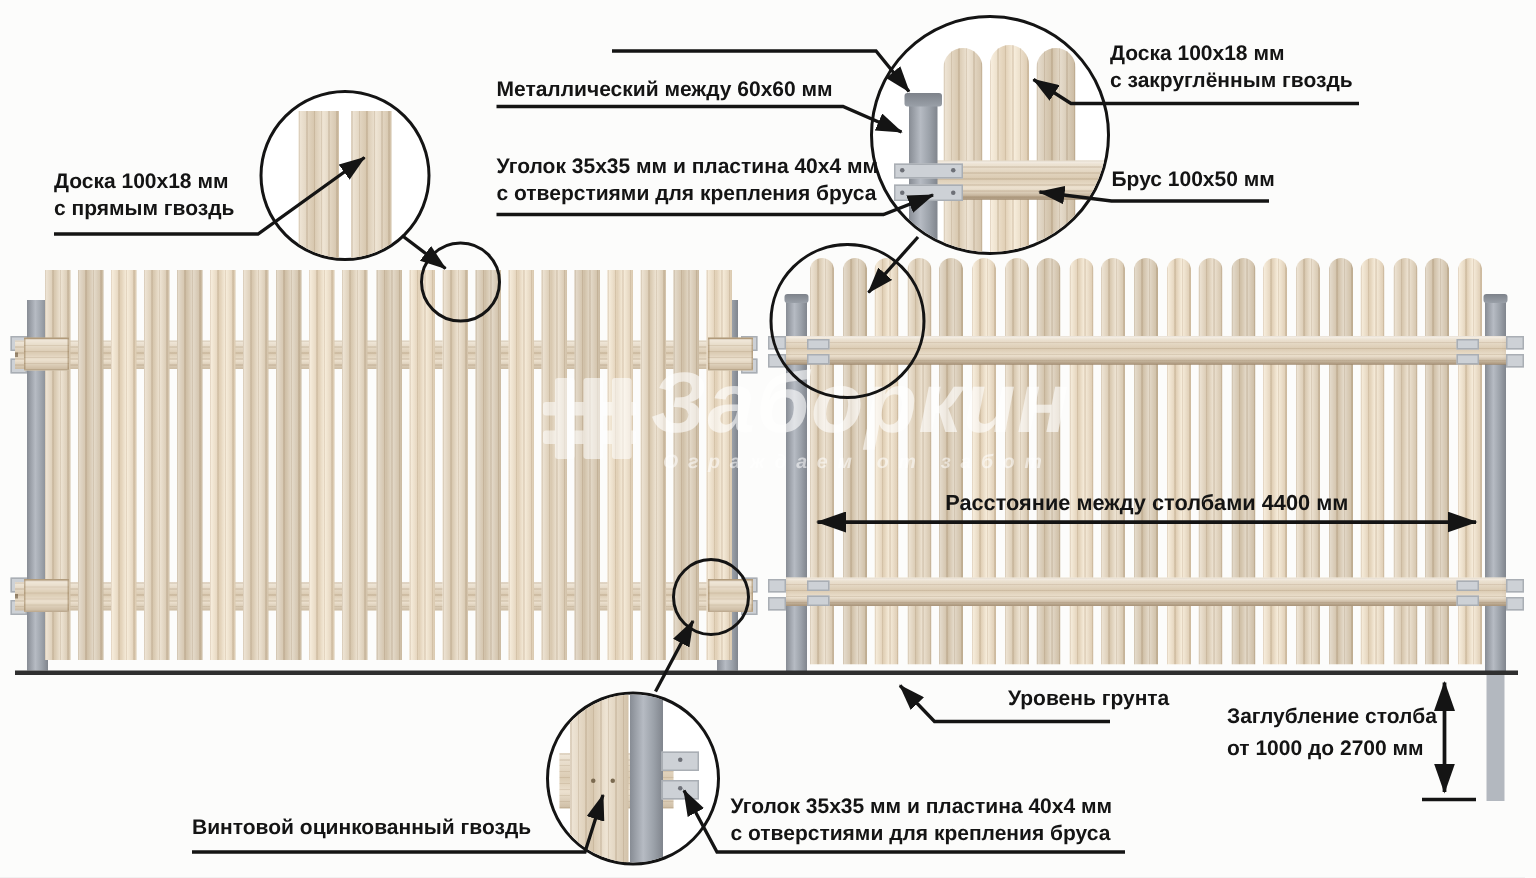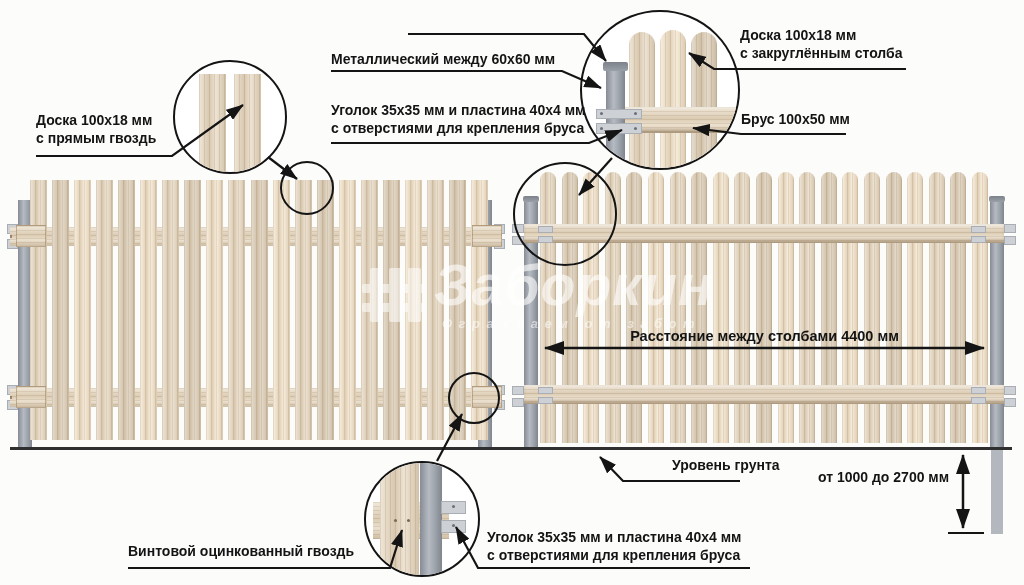--- a/index.html
+++ b/index.html
@@ -36,21 +36,21 @@
   .detail{background:#fff;overflow:hidden;z-index:9;}
   .halo{z-index:8;background:transparent;}
   
   #ground-line{position:absolute;left:10px;top:447px;width:1002px;height:3px;background:#2f2f2f;z-index:6;}
   #post-underground{background:#b3b8bf;z-index:0;}
   
   #leaders{position:absolute;inset:0;z-index:10;pointer-events:none;}
   .lbl{position:absolute;z-index:11;font-weight:bold;font-size:14px;line-height:18px;color:#141414;white-space:nowrap;}
   .lbl.big{font-size:14.5px;}
   
-  #watermark{position:absolute;left:358px;top:252px;width:540px;height:95px;z-index:7;pointer-events:none;}
+  #watermark{position:absolute;left:358px;top:236px;width:540px;height:95px;z-index:7;pointer-events:none;}
   #wm-icon{position:absolute;left:4px;top:10px;width:66px;height:62px;opacity:.55;}
   #wm-icon div{position:absolute;background:#fff;border-radius:2px;}
   #wm-title{position:absolute;left:76px;top:2px;font-size:57px;line-height:62px;font-weight:bold;font-style:italic;
     color:rgba(255,255,255,.6);letter-spacing:1px;}
   #wm-sub{position:absolute;left:84px;top:64px;font-size:13px;font-weight:bold;letter-spacing:6.5px;color:rgba(255,255,255,.55);font-style:italic;}
 </style>
 </head>
 <body>
 
 <div id="stage">
@@ -224,30 +224,31 @@
     </g>
   </svg>
 
   <div class="lbl" style="left:331px;top:50px;">Металлический между  60x60 мм</div>
   <div class="lbl" style="left:331px;top:101px;">
     <div>Уголок 35x35 мм и пластина 40x4 мм</div>
     <div>с отверстиями для крепления бруса</div>
   </div>
   <div class="lbl" style="left:740px;top:26px;">
     <div>Доска 100x18 мм</div>
-    <div>с закруглённым столба</div>
+    <div>с закруглённым гвоздь</div>
   </div>
   <div class="lbl" style="left:741px;top:110px;">Брус 100x50 мм</div>
   <div class="lbl" style="left:36px;top:111px;">
     <div>Доска 100x18 мм</div>
     <div>с прямым гвоздь</div>
   </div>
   <div class="lbl big" style="left:544px;top:327px;width:441px;text-align:center;">Расстояние между столбами 4400 мм</div>
   <div class="lbl" style="left:632px;top:456px;margin-left:40px;">Уровень грунта</div>
   <div class="lbl" style="left:818px;top:467px;line-height:21px;">
+    <div>Заглубление столба</div>
     <div>от 1000 до 2700 мм</div>
   </div>
   <div class="lbl" style="left:128px;top:542px;">Винтовой оцинкованный гвоздь</div>
   <div class="lbl" style="left:487px;top:528px;">
     <div>Уголок 35x35 мм и пластина 40x4 мм</div>
     <div>с отверстиями для крепления бруса</div>
   </div>
 
 </div>
 

